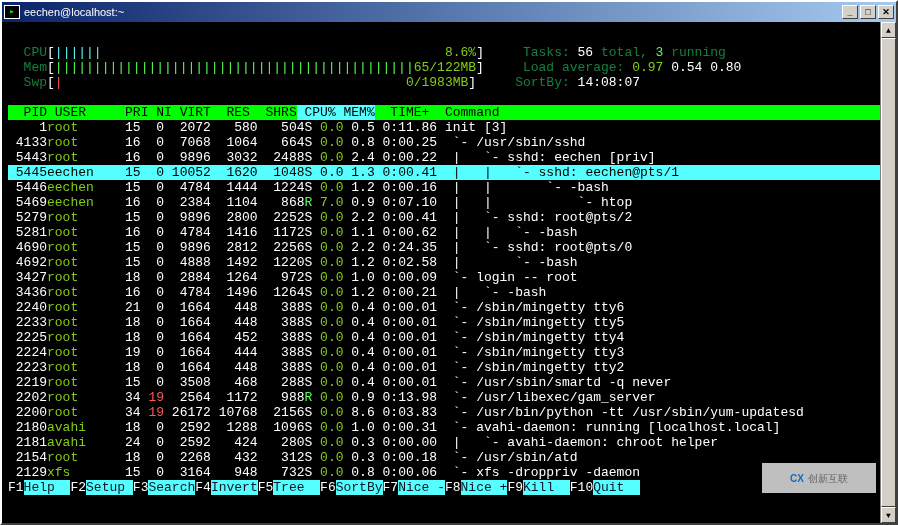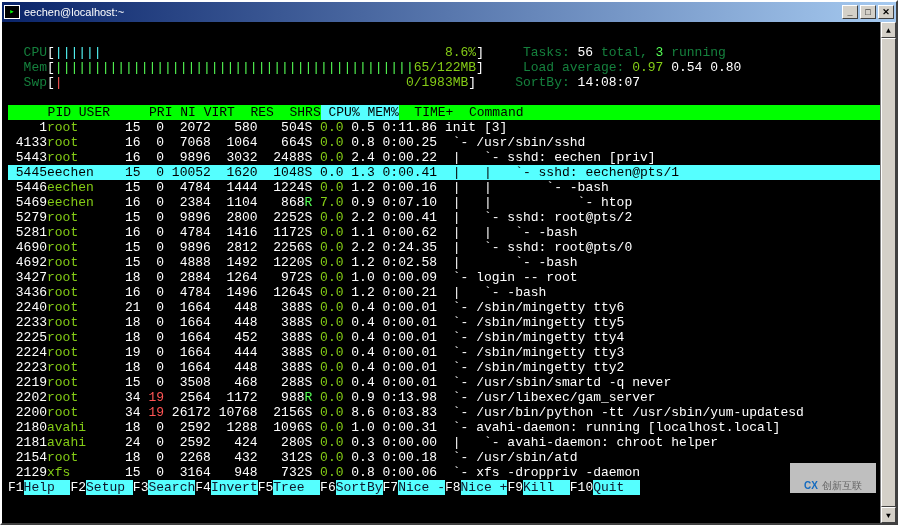--- a/index.html
+++ b/index.html
@@ -10,26 +10,26 @@
 .t-text { flex:1; color:#fff; font-family:Tahoma,sans-serif; font-size:11px; font-weight:normal; }
 .winbtns { display:flex; gap:2px; }
 .wb { width:16px; height:14px; background:#d4d0c8; border:1px solid; border-color:#fff #404040 #404040 #fff; font-family:Arial; font-size:9px; display:flex; align-items:center; justify-content:center; cursor:pointer; font-weight:bold; }
 .term-wrap { flex:1; display:flex; overflow:hidden; }
 .terminal { background:#000; flex:1; padding:8px 0 0 6px; overflow:hidden; white-space:pre; letter-spacing:0; }
 .scrollbar { width:16px; background:#d4d0c8; border-left:1px solid #808080; display:flex; flex-direction:column; }
 .sb-btn { height:16px; background:#d4d0c8; border:1px solid; border-color:#fff #404040 #404040 #fff; display:flex; align-items:center; justify-content:center; font-size:8px; }
 .sb-track { flex:1; background:repeating-conic-gradient(#d4d0c8 0% 25%,#fff 0% 50%) 0/2px 2px; }
 .sb-thumb { height:100%; background:#d4d0c8; border:1px solid; border-color:#fff #404040 #404040 #fff; }
 .c-cyan { color:#15803d; } .c-green { color:#5f5; } .c-red { color:#f55; } .c-white { color:#fff; } .c-grey { color:#84cc16; }
-.bg-green { background:#0f0; color:#000;padding-left:24px; } .bg-cyan { background:#5ff; color:#000; }
+.bg-green { background:#0f0; color:#000; } .bg-cyan { background:#5ff; color:#000; }
 .bar-g { color:#5f5; } .bar-c { color:#5ff; }
 .row { display:flex; }
 .footer { display:flex; }
 .fk { color:#fff; } .fl { background:#5ff; color:#0f172a; }
-.logo { position:absolute; right:20px; bottom:30px; width:86px; height:30px; background:#fff; opacity:0.75; display:flex; align-items:flex-end; justify-content:center; font-family:Arial; font-size:10px; color:#888; }
+.logo { position:absolute; right:20px; bottom:30px; width:114px; height:30px; background:#fff; opacity:0.75; display:flex; align-items:center; justify-content:center; font-family:Arial; font-size:10px; color:#888; }
 </style>
 </head>
 <body>
 
 <div class="window">
   <div class="titlebar">
     <div class="t-icon">▸</div>
     <div class="t-text">eechen@localhost:~</div>
     <div class="winbtns">
       <div class="wb">_</div>

